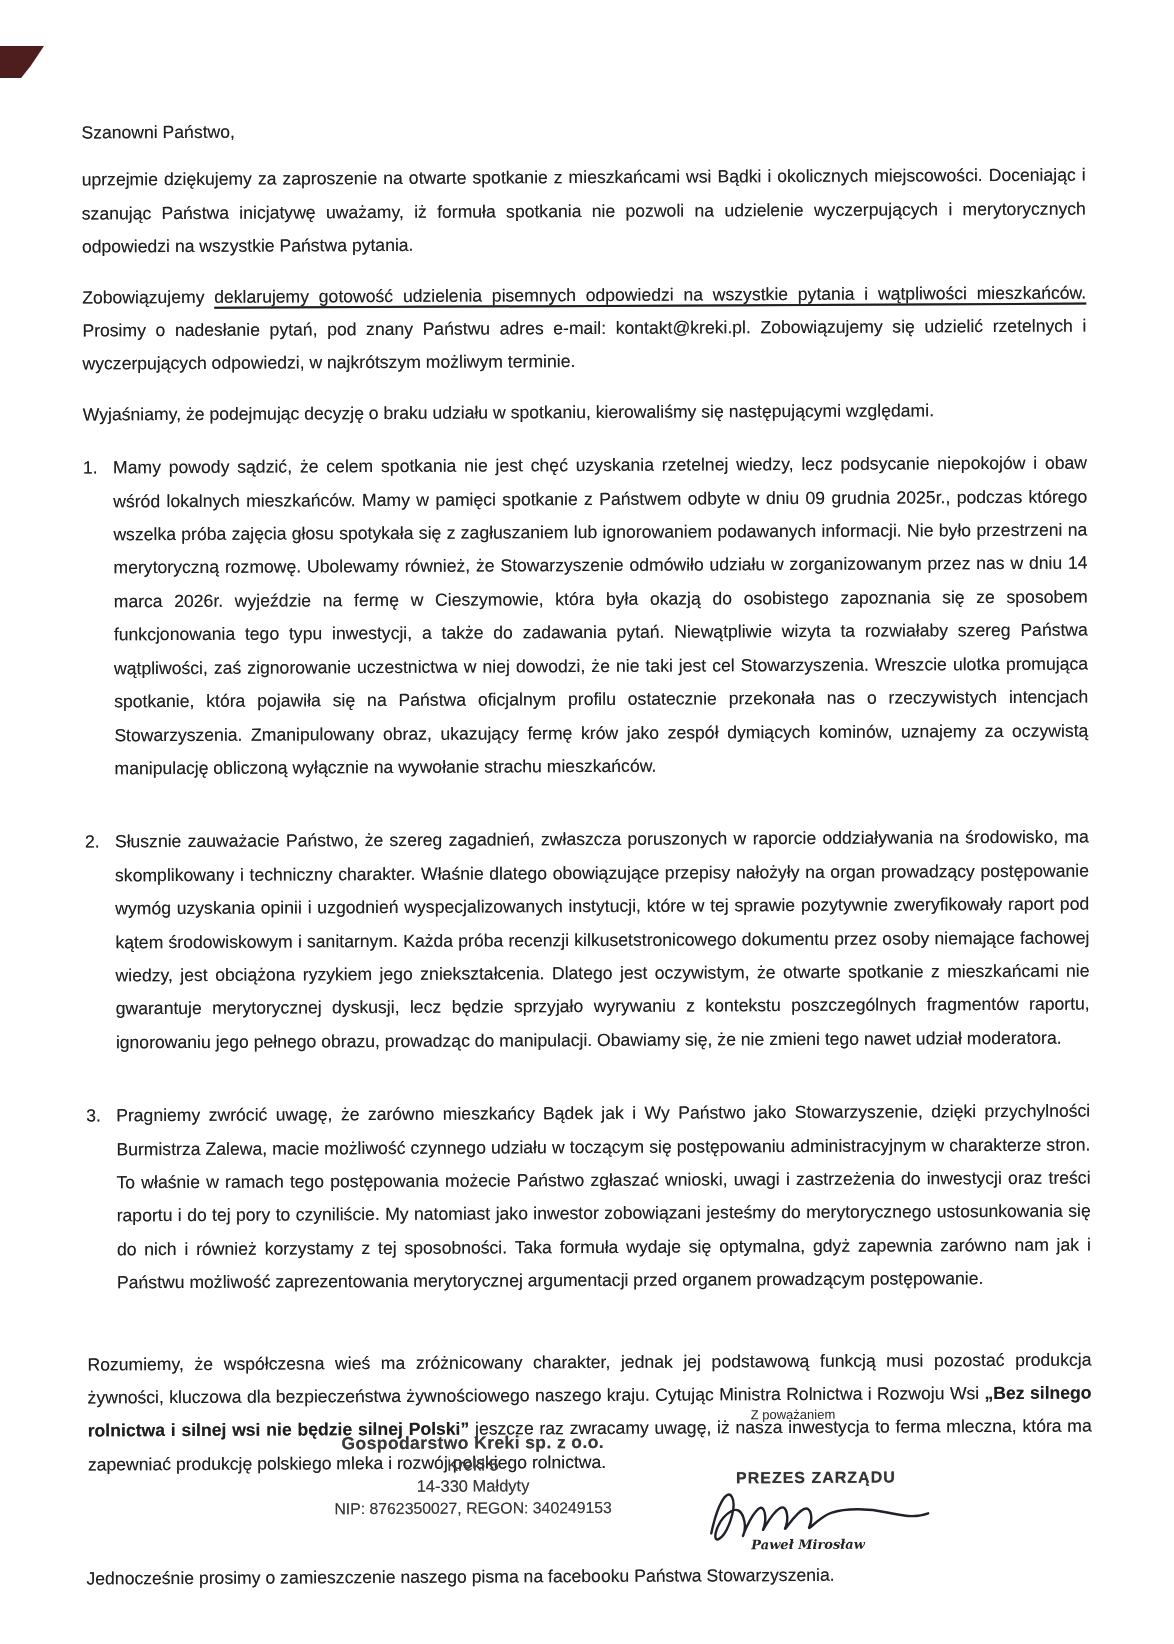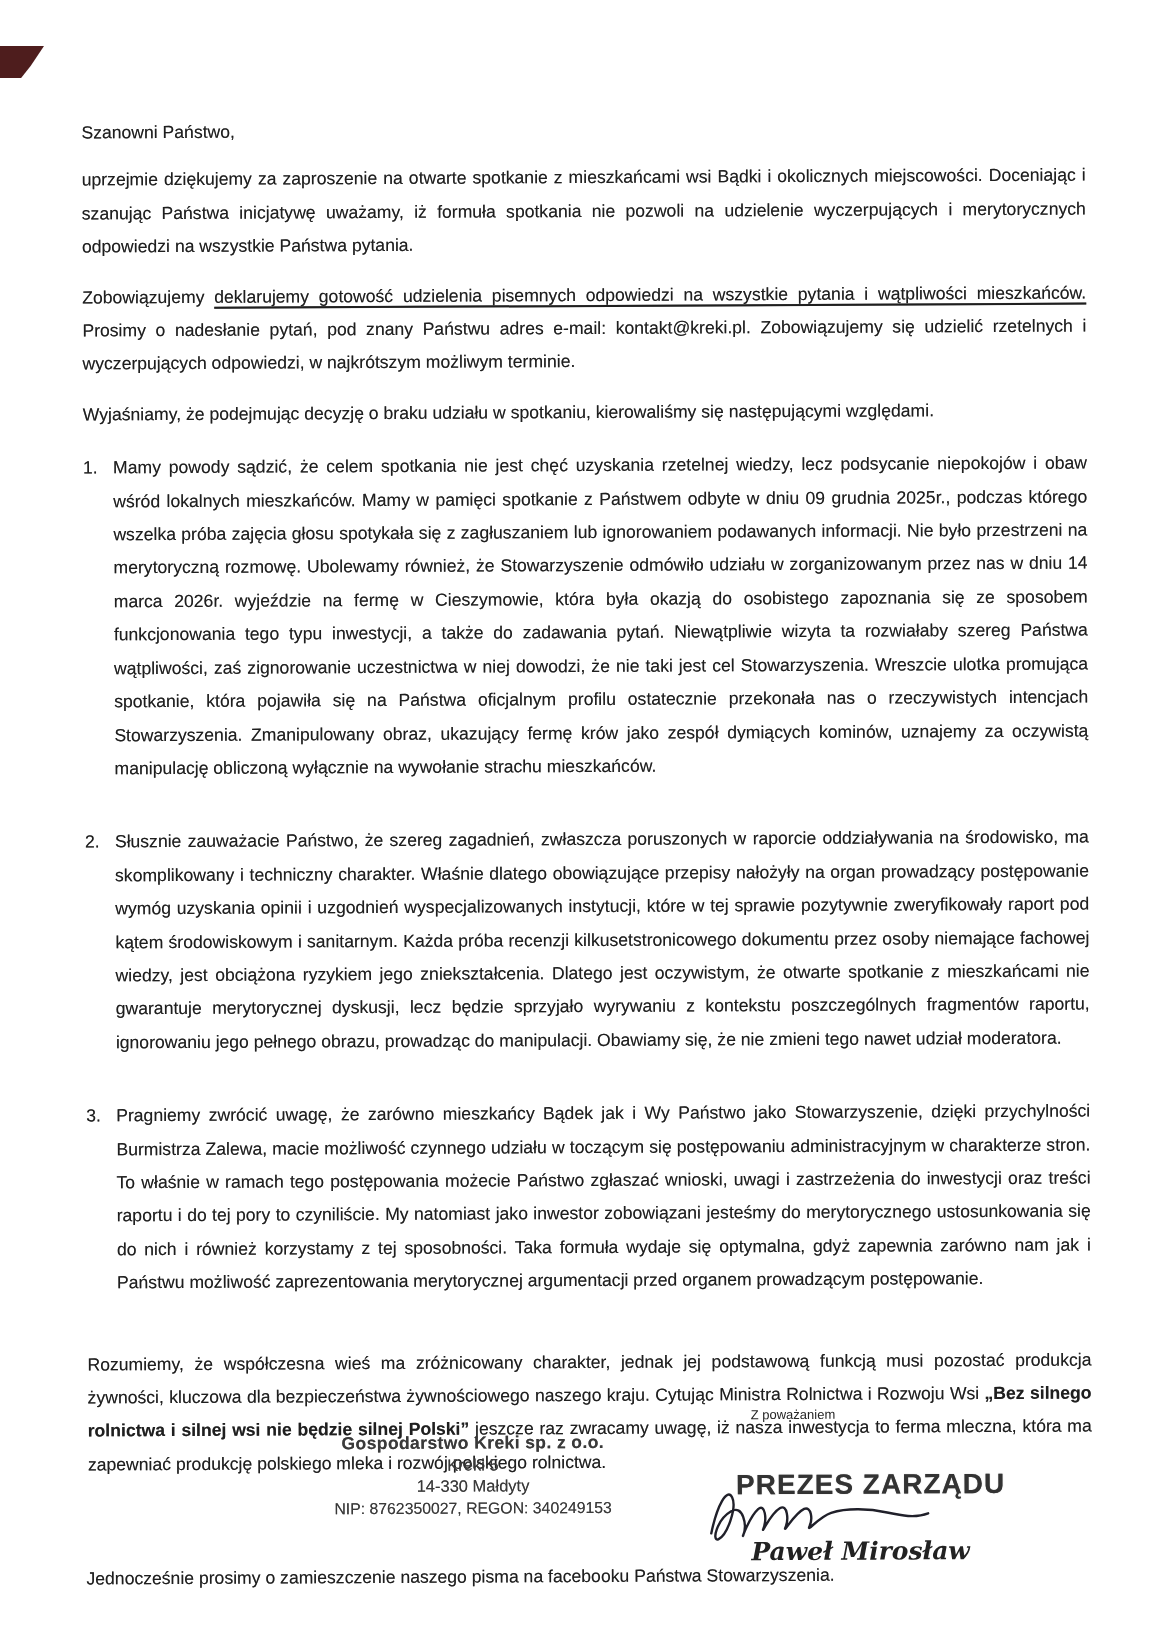--- a/index.html
+++ b/index.html
@@ -105,41 +105,41 @@
     font-size: 16.5px;
   }
   .company-stamp .reg {
     font-size: 15.8px;
     white-space: nowrap;
   }
   .sig-title {
     position: absolute;
     left: 733px;
     top: 1424px;
-    font-size: 28px;
+    font-size: 16px;
     font-weight: bold;
     letter-spacing: 1px;
     color: #333333;
     text-shadow: 0 0 0.7px rgba(50,50,50,0.7);
   }
   .sig-scribble {
     position: absolute;
     left: 698px;
     top: 1430px;
     width: 235px;
     height: 78px;
   }
   .sig-name {
     position: absolute;
     left: 748px;
     top: 1492px;
     font-family: "DejaVu Serif", serif;
     font-style: italic;
     font-weight: bold;
-    font-size: 25px;
+    font-size: 13px;
     color: #222222;
   }
   .postscript {
     position: absolute;
     left: 83px;
     top: 1520px;
     width: 1000px;
     font-size: 17.6px;
     color: #1f1f1f;
     text-shadow: 0 0 0.45px rgba(30,30,30,0.55);

